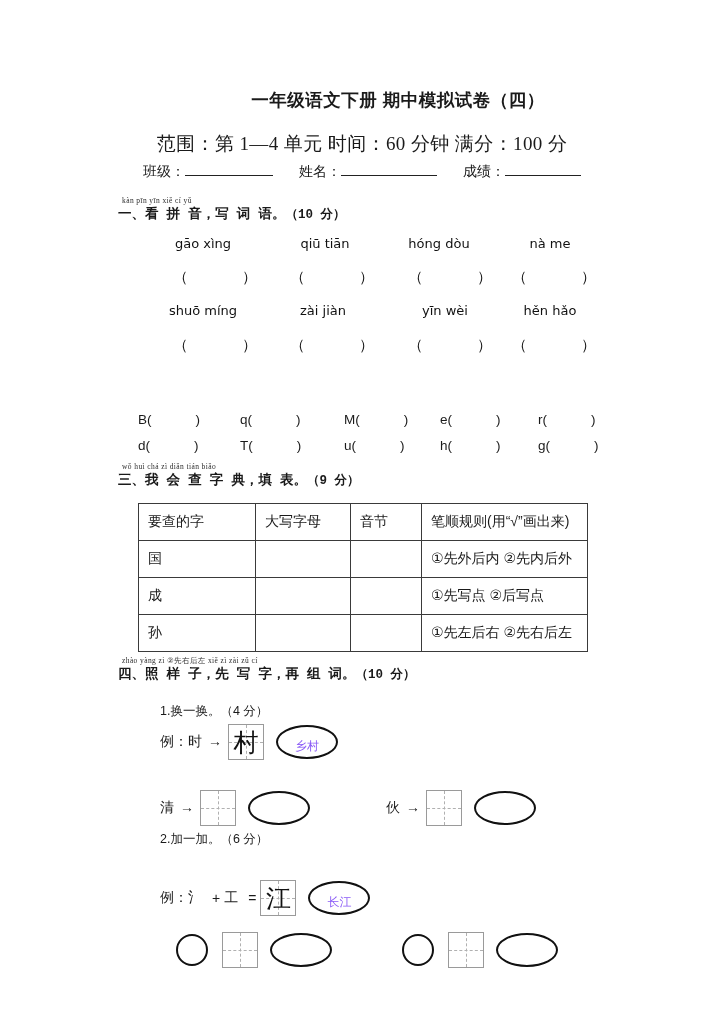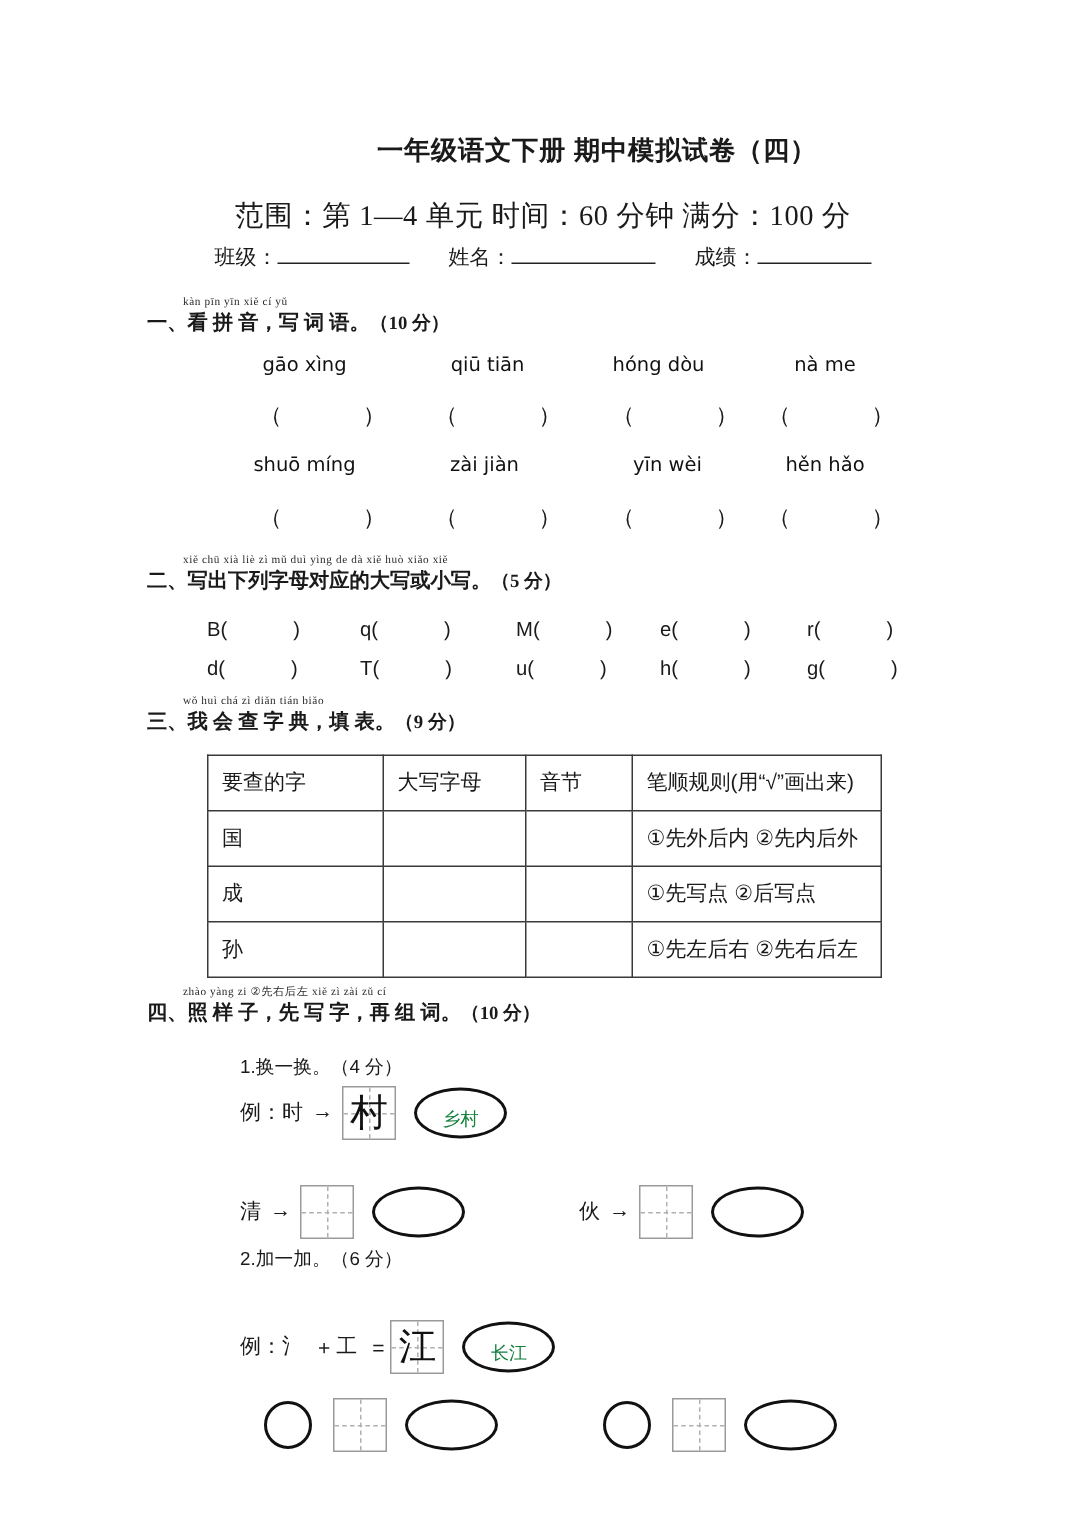--- a/index.html
+++ b/index.html
@@ -69,25 +69,26 @@
     font-family: "Liberation Serif", "DejaVu Serif", serif;
     font-size: 7.5px;
     color: #2b2b2b;
     letter-spacing: 0.4px;
     white-space: nowrap;
     margin-left: 24px;
     line-height: 9px;
     height: 10px;
   }
   .sec .hd {
-    font-family: Liberation Serif, serif;
+    font-family: Liberation Mono, monospace;
     font-weight: bold;
     font-size: 13.5px;
     white-space: nowrap;
     line-height: 17px;
+    margin-left: 20px;
   }
   .sec .hd .score {
     font-size: 12.5px;
   }
 
   
   .py-row {
     position: absolute;
     left: 0; width: 724px;
     font-family: "DejaVu Sans", sans-serif;
@@ -219,21 +220,21 @@
     background: transparent;
   }
   .ellipse .inner {
     position: absolute;
     left: 0; top: 0; right: 0; bottom: 0;
     display: flex;
     align-items: center;
     justify-content: center;
     font-family: "Liberation Sans", "DejaVu Sans", sans-serif;
     font-size: 12px;
-    color: #15803d;
+    color: #8b5cf6;
     padding-top: 8px;
     box-sizing: border-box;
   }
   .circle {
     width: 32px;
     height: 32px;
     border: 2.2px solid #111;
     border-radius: 50%;
     box-sizing: border-box;
     flex: 0 0 auto;
@@ -283,24 +284,20 @@
     <div class="cell" style="left:500px; width:100px;">hěn hǎo</div>
   </div>
 
   <div class="brk-row" style="top:336px;">
     <div class="brk" style="left:173px;"><span class="l">（</span><span>）</span></div>
     <div class="brk" style="left:290px;"><span class="l">（</span><span>）</span></div>
     <div class="brk" style="left:408px;"><span class="l">（</span><span>）</span></div>
     <div class="brk" style="left:512px;"><span class="l">（</span><span>）</span></div>
   </div>
 
-  <div class="sec" style="top:368px;">
-    <div class="py">xiě chū xià liè  zì mǔ duì yìng de  dà xiě huò xiǎo xiě</div>
-    <div class="hd"><span>二、写出下列字母对应的大写或小写。</span><span class="score">（5 分）</span></div>
-  </div>
 
   <div class="ltr-row" style="top:412px;">
     <div class="li" style="left:138px;"><span>B</span><span class="paren">(</span><span>)</span></div>
     <div class="li" style="left:240px;"><span>q</span><span class="paren">(</span><span>)</span></div>
     <div class="li" style="left:344px;"><span>M</span><span class="paren">(</span><span>)</span></div>
     <div class="li" style="left:440px;"><span>e</span><span class="paren">(</span><span>)</span></div>
     <div class="li" style="left:538px;"><span>r</span><span class="paren">(</span><span>)</span></div>
   </div>
 
   <div class="ltr-row" style="top:438px;">

